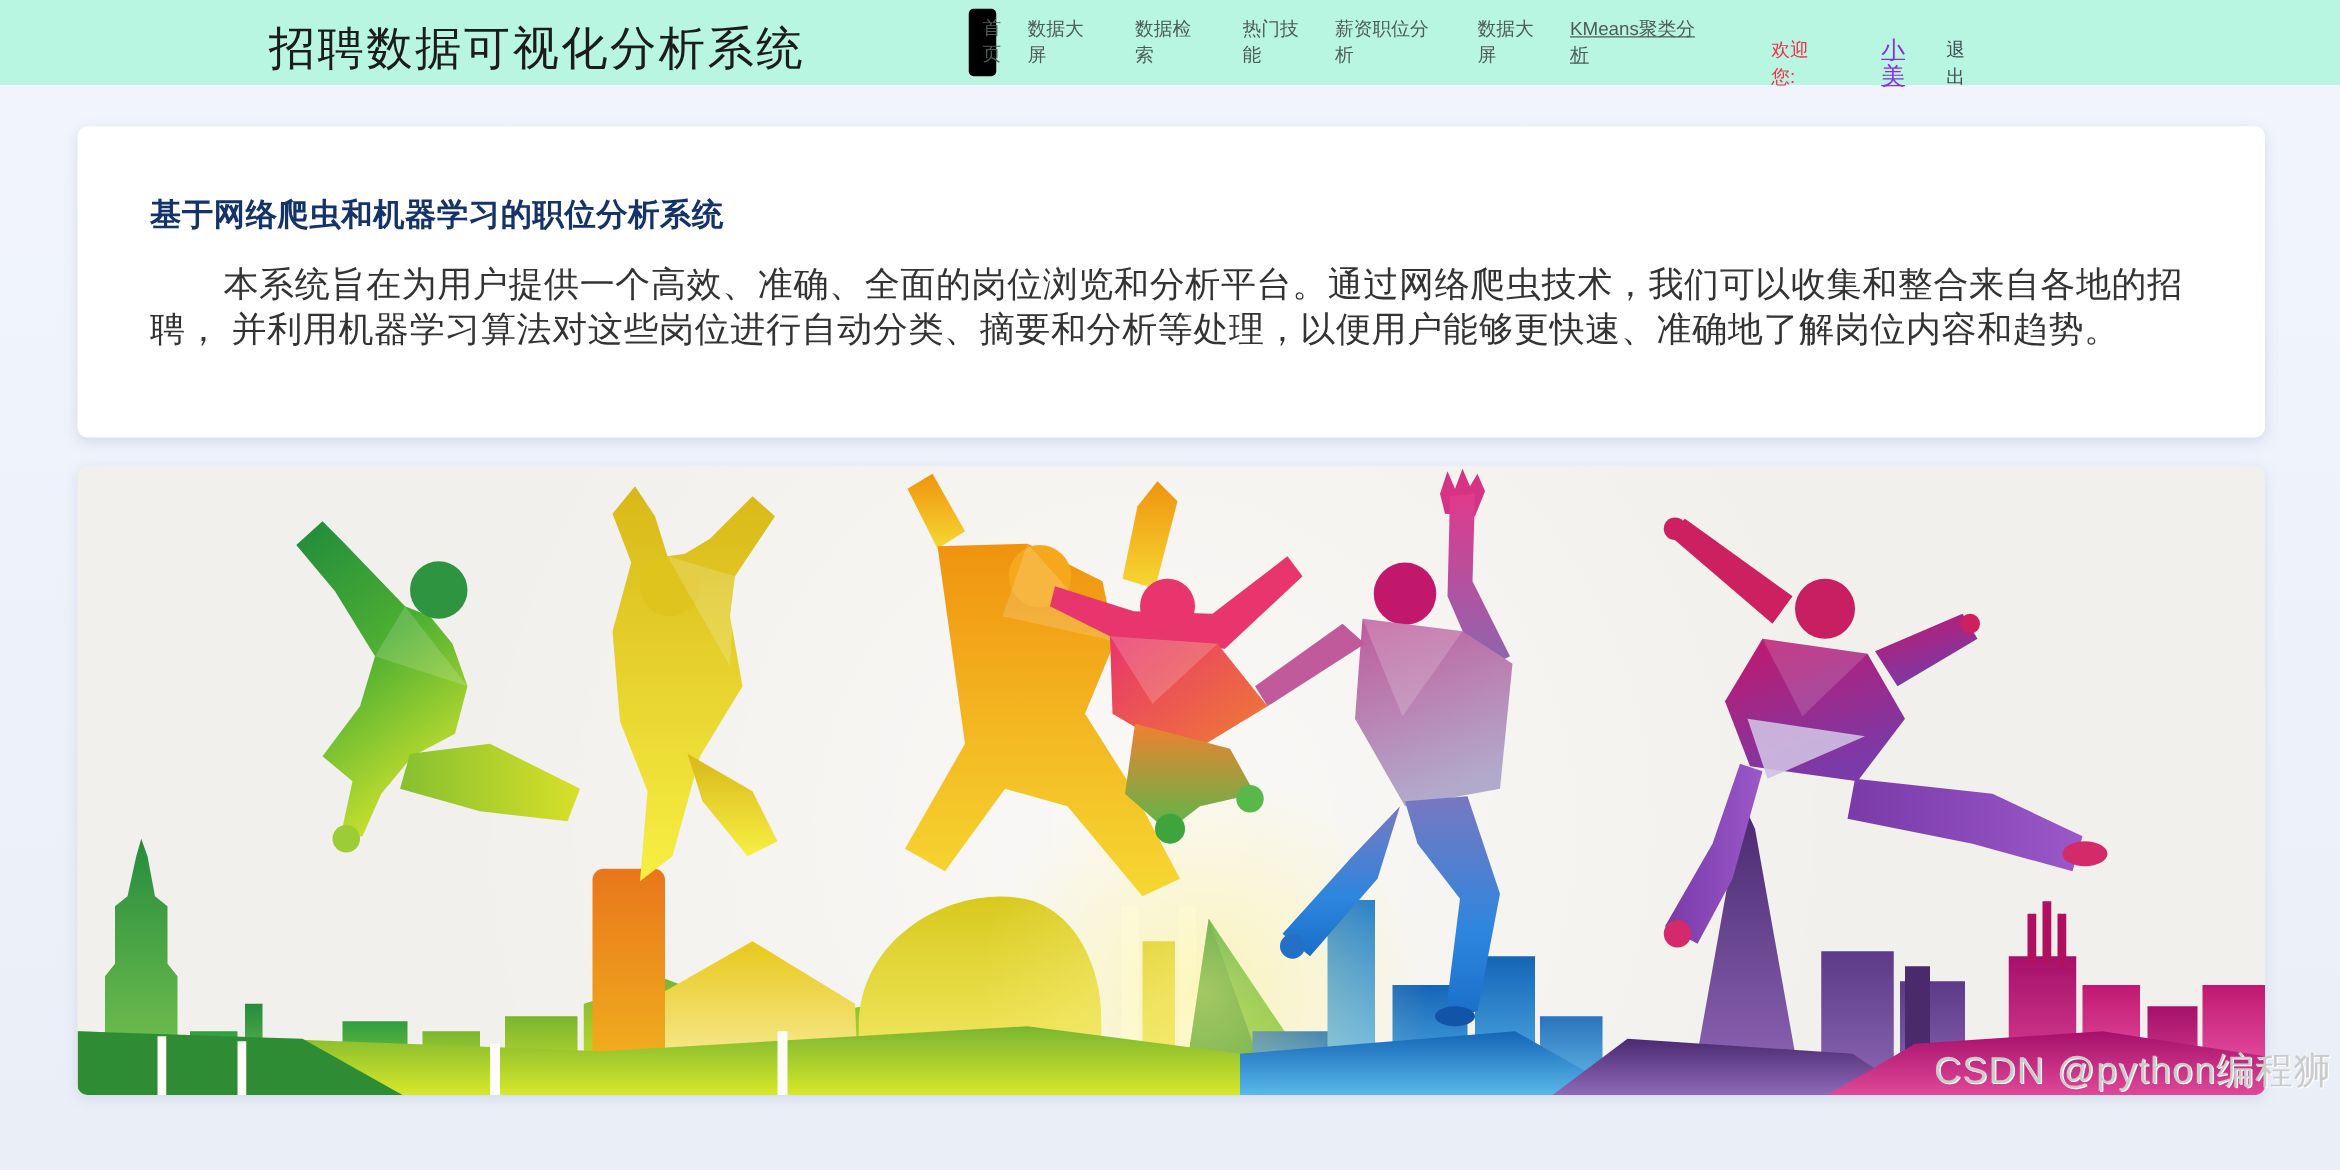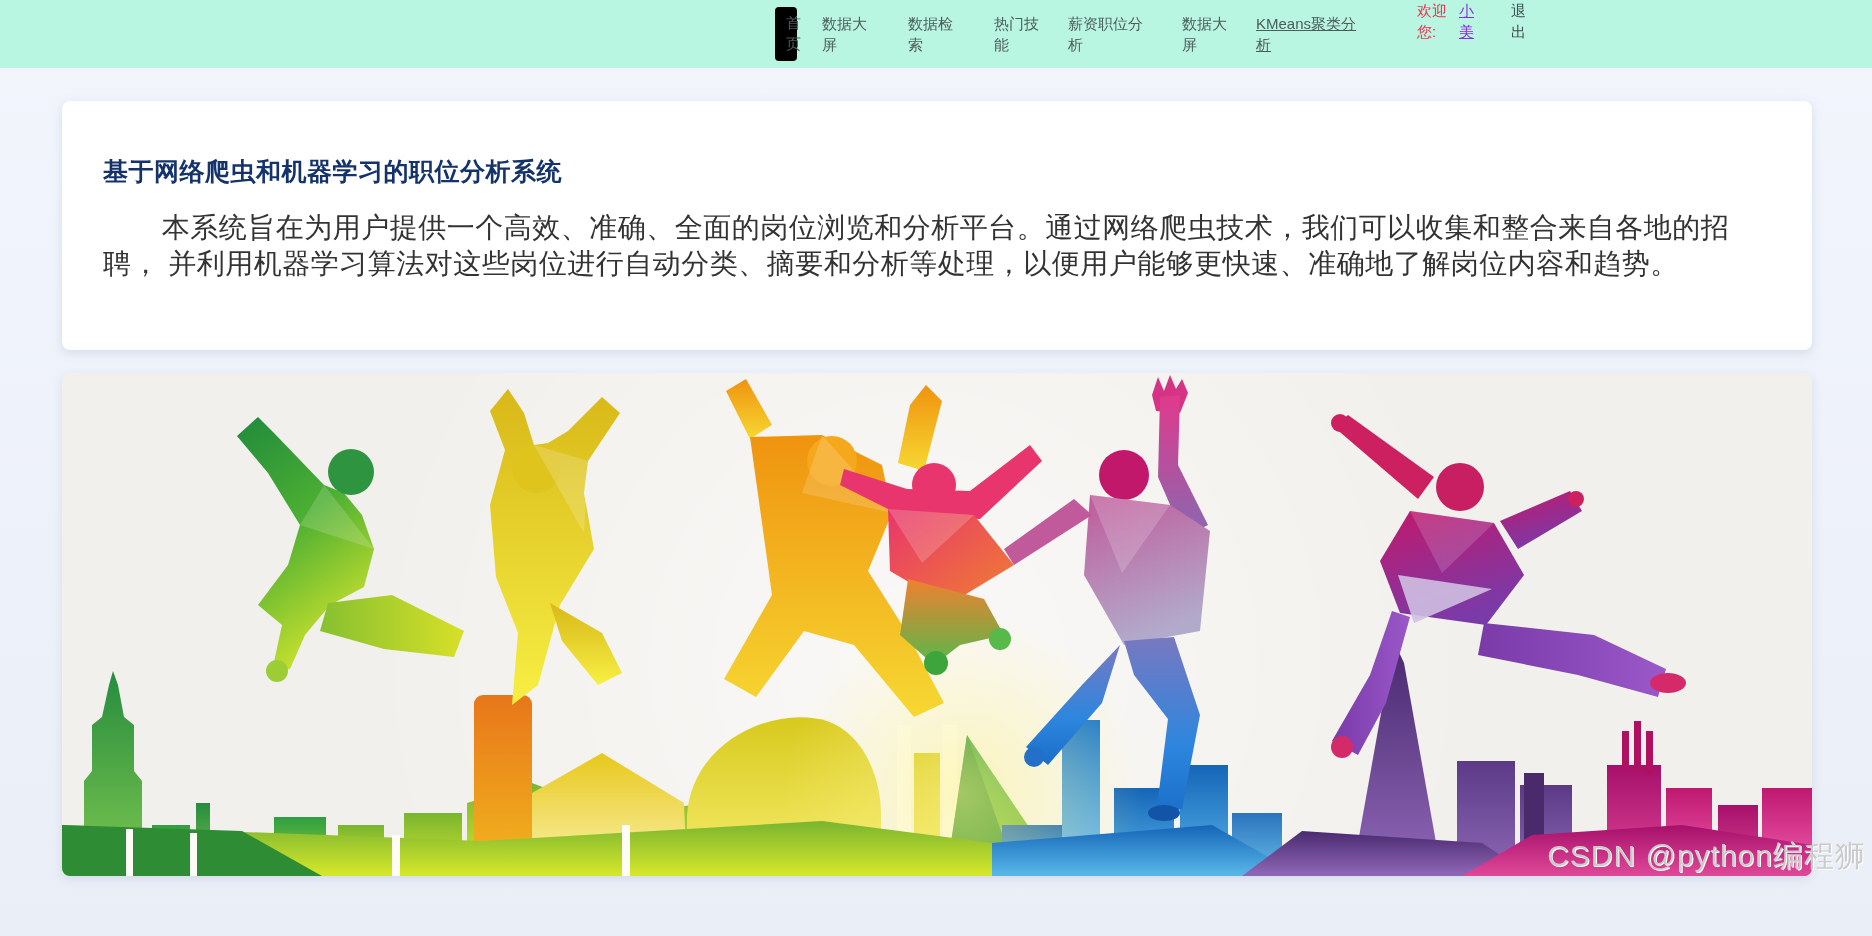--- a/index.html
+++ b/index.html
@@ -16,49 +16,50 @@
     display:flex; align-items:center; }
   .nav-item { font-size:15px; line-height:21px; color:#4c5d59; margin-right:24px;
     cursor:pointer; }
   .nav-item.active { background:#000000; border-radius:4px; padding:5px 11px 7px 11px;
     margin-right:13px; }
   .w-home { width:18px; }
   .w-3 { width:50px;margin-left:12px; }
   .w-5 { width:78px; }
   .w-km { width:110px;text-decoration:underline; }
   .user-zone { position:absolute; left:1417px; top:0; height:72px;
-    display:flex; align-items:flex-start; }
+    display:flex; align-items:flex-end; }
   .welcome { width:42px; font-size:15px; line-height:21px; color:#ee3150; }
-  .username { width:18px; font-size:15px; line-height:21px; color:#8c2be0;
-    text-decoration:underline; cursor:pointer; }
+  .username { width:18px; font-size:19px; line-height:21px; color:#8c2be0;
+    text-decoration:underline; cursor:pointer; margin-left:46px; }
   .logout { width:18px; font-size:15px; line-height:21px; color:#3c4b50;
     cursor:pointer; margin-left:34px; }
 
   
   .intro-card { position:absolute; left:62px; top:101px; width:1750px; height:249px;
     background:#ffffff; border-radius:8px; box-shadow:0 3px 10px rgba(160,175,205,.35);
-    padding:54px 58px 0 41px; }
+    padding:54px 58px 0 58px; }
   .intro-heading { font-size:25px; font-weight:bold; color:#15336b; letter-spacing:.5px; }
   .intro-body { margin-top:22px; font-size:28px; line-height:36px; color:#333333;
     text-indent:2.1em; letter-spacing:.5px; }
 
   
   .hero-card { position:absolute; left:62px; top:373px; width:1750px; height:503px;
     border-radius:8px; overflow:hidden; background:#f2f0ec;
     box-shadow:0 3px 10px rgba(160,175,205,.3); }
   .hero-card svg { display:block; width:100%; height:100%; }
 
   
   .watermark { position:absolute; right:6px; top:836px; font-size:30px; color:#cbcbcb;
     letter-spacing:1px; text-shadow:1px 1px 0 #ffffff; white-space:nowrap; }
 </style>
 </head>
 <body>
 
 <header class="navbar">
+  <div class="app-title">招聘数据可视化分析系统</div>
 
   <nav class="nav-items">
     <div class="nav-item active w-home">首页</div>
     <div class="nav-item w-3">数据大屏</div>
     <div class="nav-item w-3">数据检索</div>
     <div class="nav-item w-3">热门技能</div>
     <div class="nav-item w-5">薪资职位分析</div>
     <div class="nav-item w-3">数据大屏</div>
     <div class="nav-item w-km">KMeans聚类分析</div>
   </nav>

